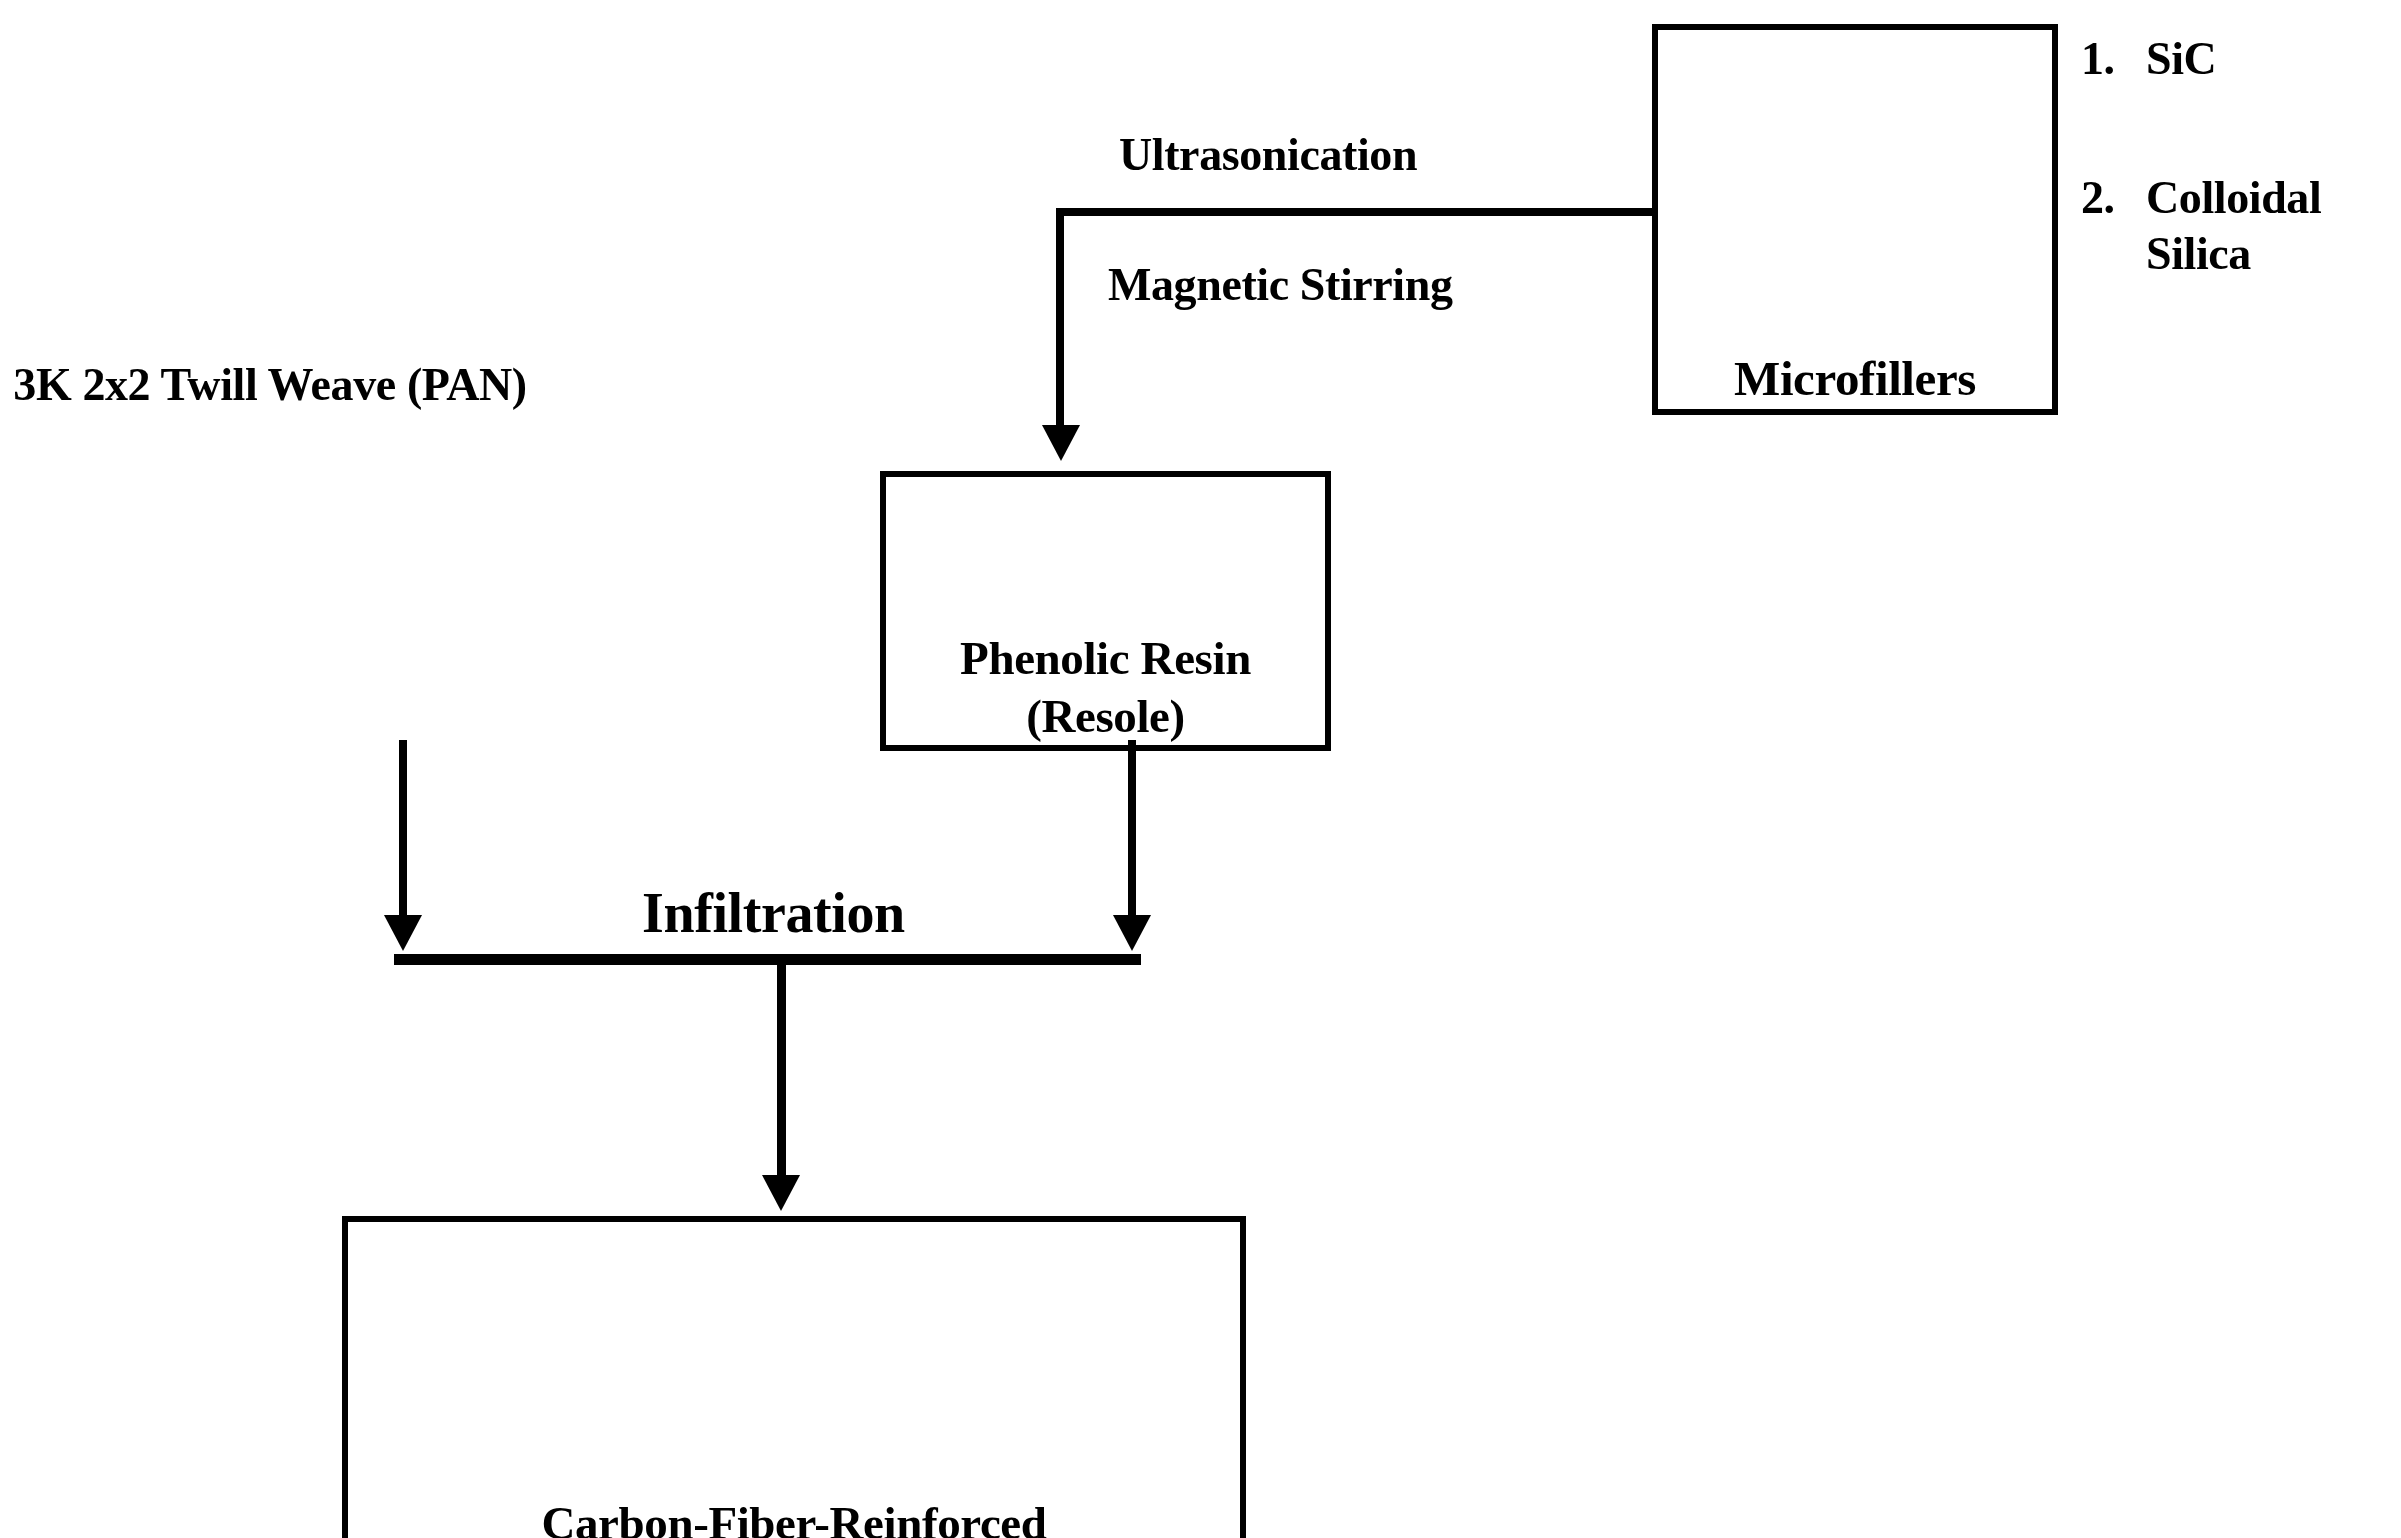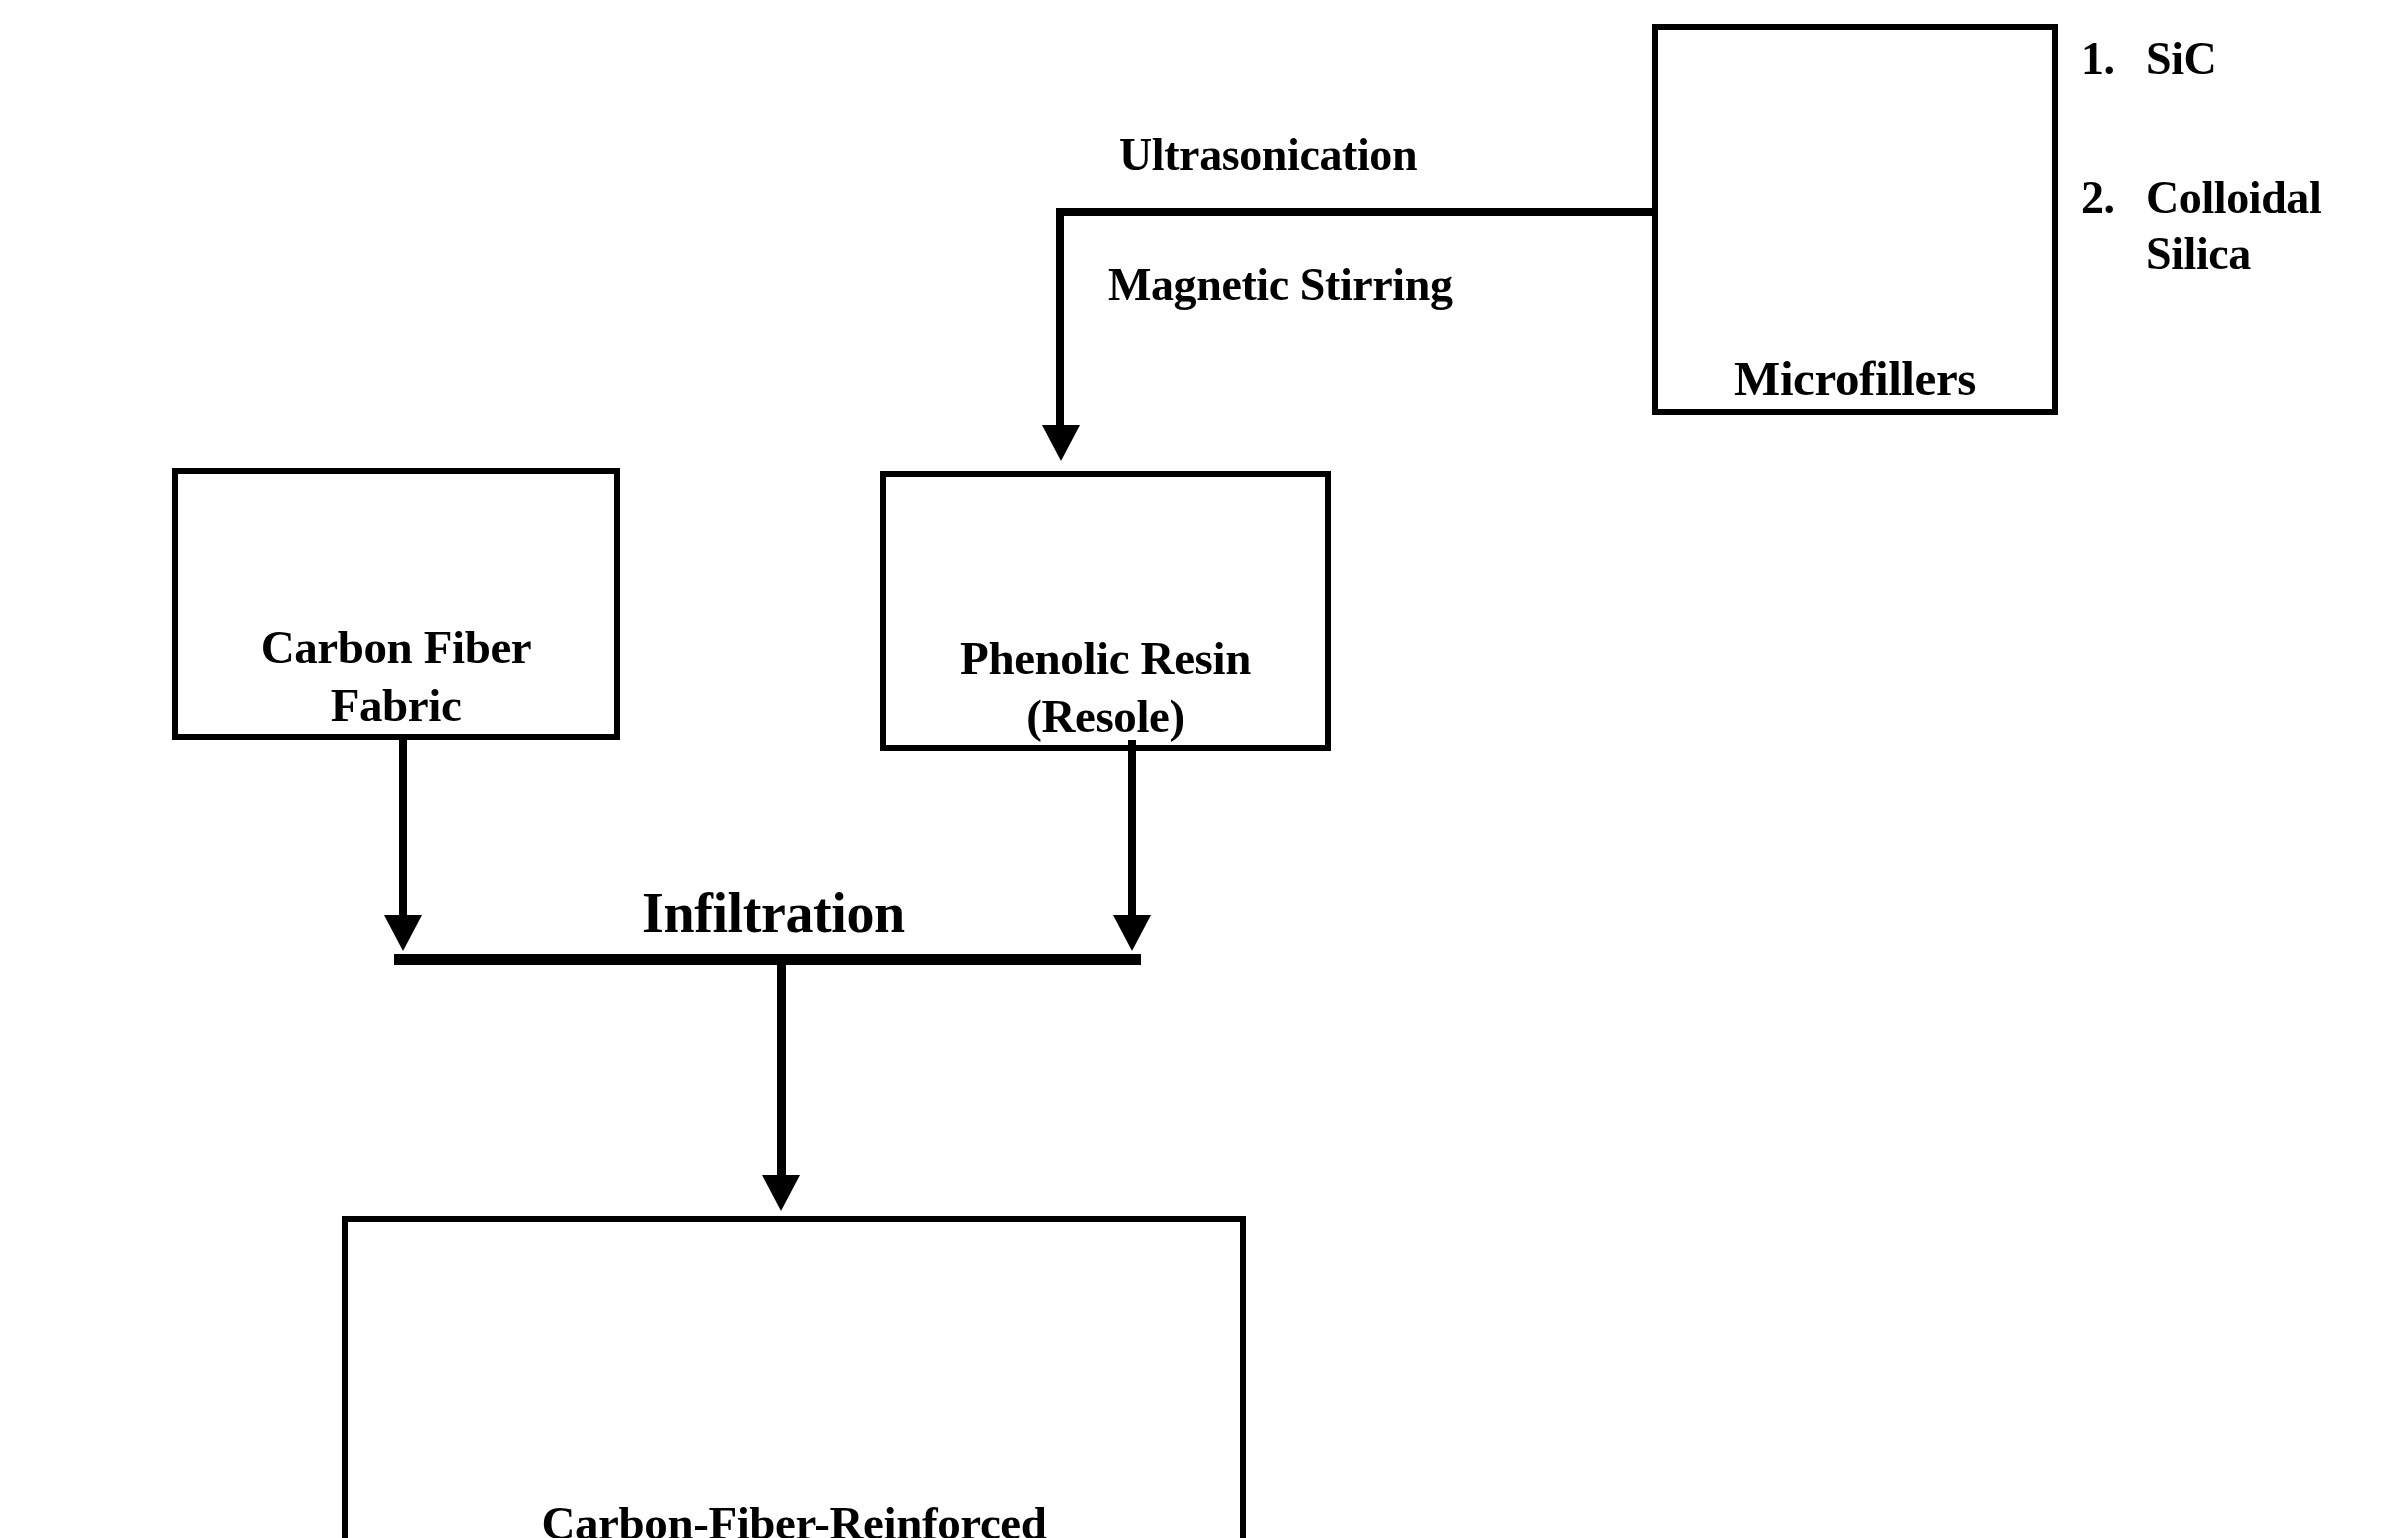--- a/index.html
+++ b/index.html
@@ -116,33 +116,28 @@
     <span class="box-label">Microfillers</span>
   </div>
 
   <div class="box" id="box-phenolic">
     <span class="box-label">
       <span>Phenolic Resin</span><br>
       <span>(Resole)</span>
     </span>
   </div>
 
-  <div class="box" id="box-fabric">
-    <span class="box-label">
-      <span>Carbon Fiber</span><br>
-      <span>Fabric</span>
-    </span>
-  </div>
 
   <div class="box" id="box-cfrp">
     <span class="box-label">
       <span>Carbon-Fiber-Reinforced</span><br>
     </span>
   </div>
 
+  <div class="freetext" id="label-weave">3K 2x2 Twill Weave (PAN)</div>
 
   <div class="freetext" id="label-ultrasonication">Ultrasonication</div>
 
   <div class="freetext" id="label-magnetic">Magnetic Stirring</div>
 
   <div class="freetext" id="label-infiltration">Infiltration</div>
 
 
   <div id="filler-list">
     <div class="filler-item" id="filler-item-1">

